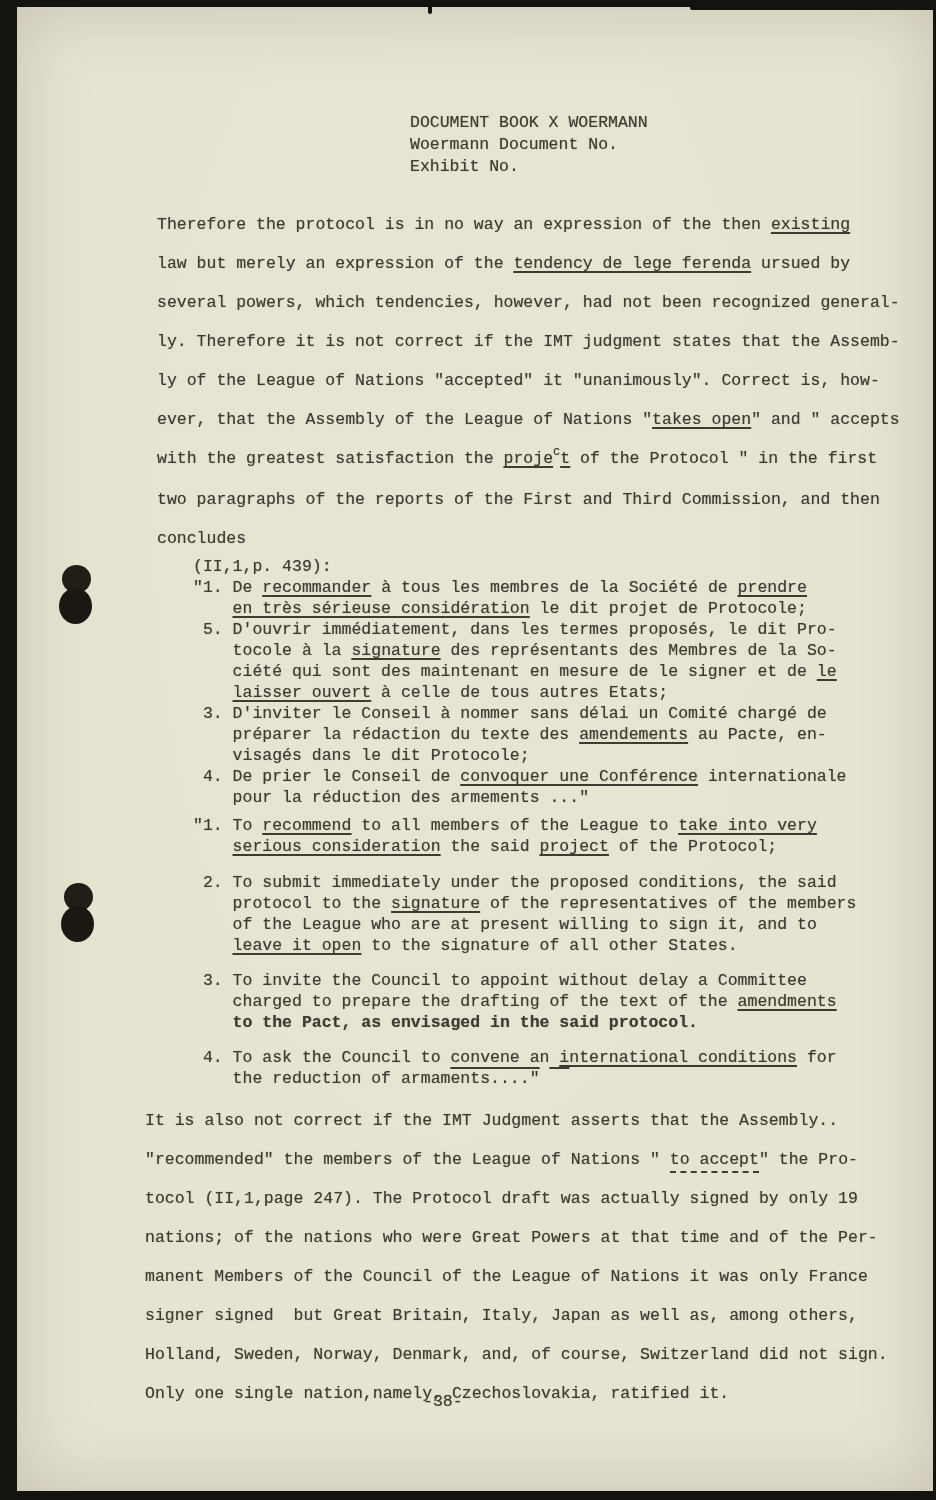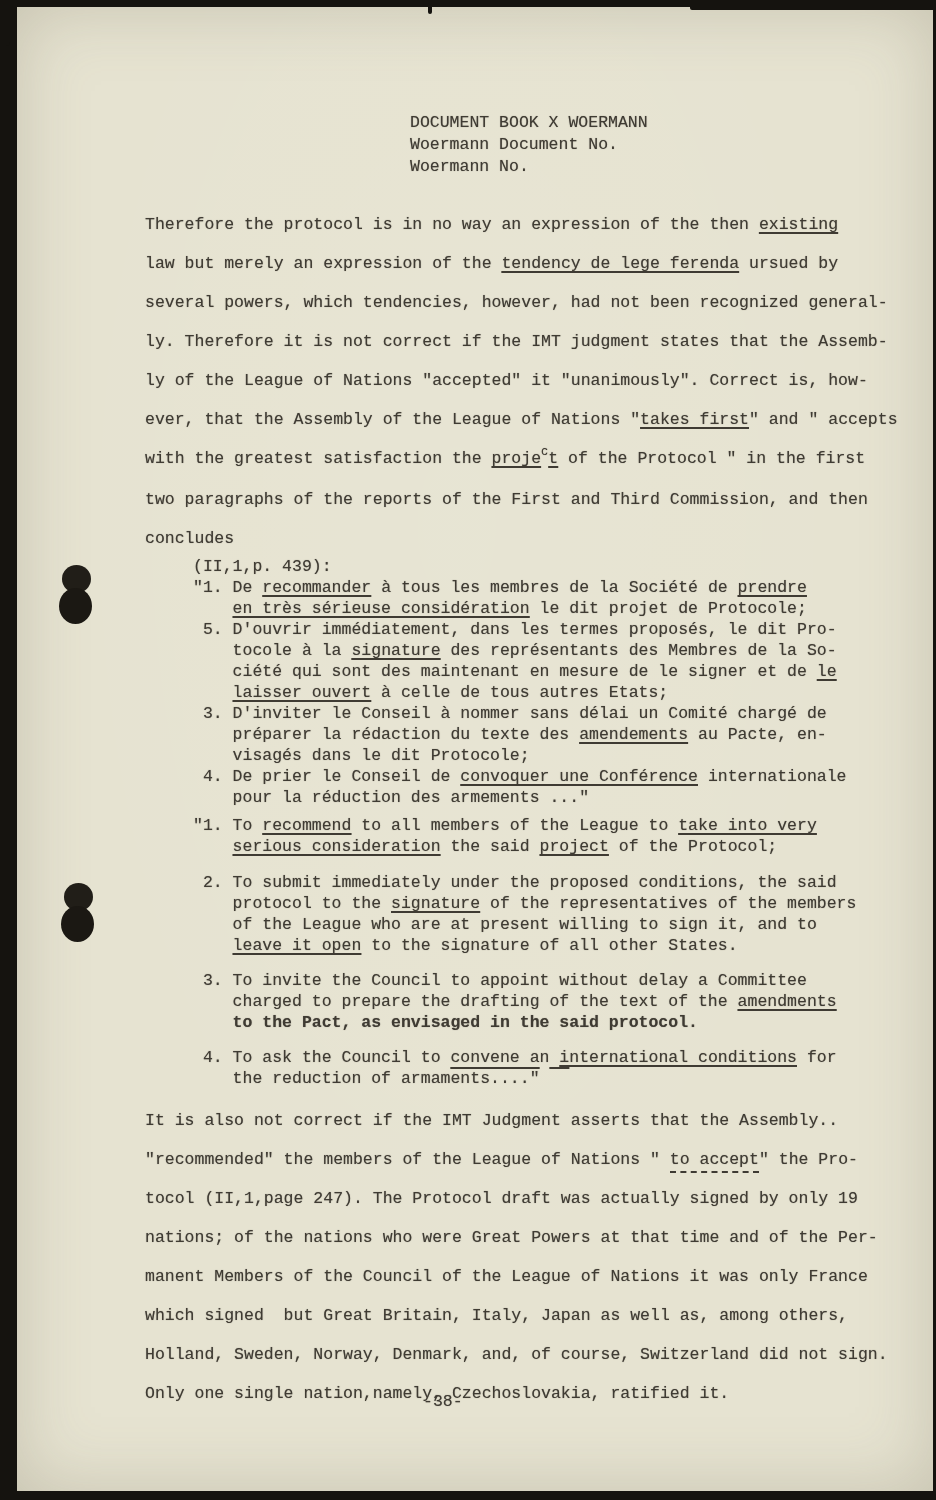--- a/index.html
+++ b/index.html
@@ -47,30 +47,30 @@
   .punch-top{left:42px;top:558px;}
   .punch-bottom{left:44px;top:876px;}
 </style>
 </head>
 <body>
 
 <div class="paper">
   <div class="block header" style="left:393px;top:105px;">
       <div class="tline">DOCUMENT BOOK X WOERMANN</div>
       <div class="tline">Woermann Document No.</div>
-      <div class="tline">Woermann No.</div>
+      <div class="tline">Exhibit No.</div>
     </div>
 
-  <div class="block intro" style="left:128px;top:198px;">
+  <div class="block intro" style="left:140px;top:198px;">
       <div class="tline">Therefore the protocol is in no way an expression of the then <span class="u">existing</span></div>
       <div class="tline">law but merely an expression of the <span class="u">tendency de lege ferenda</span> ursued by</div>
       <div class="tline">several powers, which tendencies, however, had not been recognized general-</div>
       <div class="tline">ly. Therefore it is not correct if the IMT judgment states that the Assemb-</div>
       <div class="tline">ly of the League of Nations "accepted" it "unanimously". Correct is, how-</div>
-      <div class="tline">ever, that the Assembly of the League of Nations "<span class="u">takes first</span>" and " accepts</div>
+      <div class="tline">ever, that the Assembly of the League of Nations "<span class="u">takes open</span>" and " accepts</div>
       <div class="tline">with the greatest satisfaction the <span class="u">proje</span><span class="sup">c</span><span class="u">t</span> of the Protocol " in the first</div>
       <div class="tline">two paragraphs of the reports of the First and Third Commission, and then</div>
       <div class="tline">concludes</div>
     </div>
 
   <div class="block qlist" style="left:176px;top:549px;">
       <div class="tline">(II,1,p. 439):</div>
       <div class="tline">"1. De <span class="u">recommander</span> à tous les membres de la Société de <span class="u">prendre</span></div>
       <div class="tline" style="margin-left: 39.6px;"><span class="u">en très sérieuse considération</span> le dit projet de Protocole;</div>
       <div class="tline" style="margin-left: 9.9px;">5. D'ouvrir immédiatement, dans les termes proposés, le dit Pro-</div>
@@ -106,21 +106,21 @@
       <div class="tline" style="margin-left: 9.9px;">4. To ask the Council to convene an <span class="u">international conditions</span> for</div>
       <div class="tline" style="margin-left: 39.6px;">the reduction of armam<span class="ov">ents...."</span> <span class="ov">  </span></div>
     </div>
 
   <div class="block closing" style="left:128px;top:1094px;">
       <div class="tline">It is also not correct if the IMT Judgment asserts that the Assembly..</div>
       <div class="tline">"recommended" the members of the League of Nations " <span class="du">to accept</span>" the Pro-</div>
       <div class="tline">tocol (II,1,page 247). The Protocol draft was actually signed by only 19</div>
       <div class="tline">nations; of the nations who were Great Powers at that time and of the Per-</div>
       <div class="tline">manent Members of the Council of the League of Nations it was only France</div>
-      <div class="tline">which signed  but Great Britain, Italy, Japan as well as, among others,</div>
+      <div class="tline">signer signed  but Great Britain, Italy, Japan as well as, among others,</div>
       <div class="tline">Holland, Sweden, Norway, Denmark, and, of course, Switzerland did not sign.</div>
       <div class="tline">Only one single nation,namely, Czechoslovakia, ratified it.</div>
     </div>
 
   <div class="block" style="left:406px;top:1384px;line-height:21px;">-38-</div>
 
   <div class="punch punch-top"></div>
   <div class="punch punch-bottom"></div>
 </div>
 

